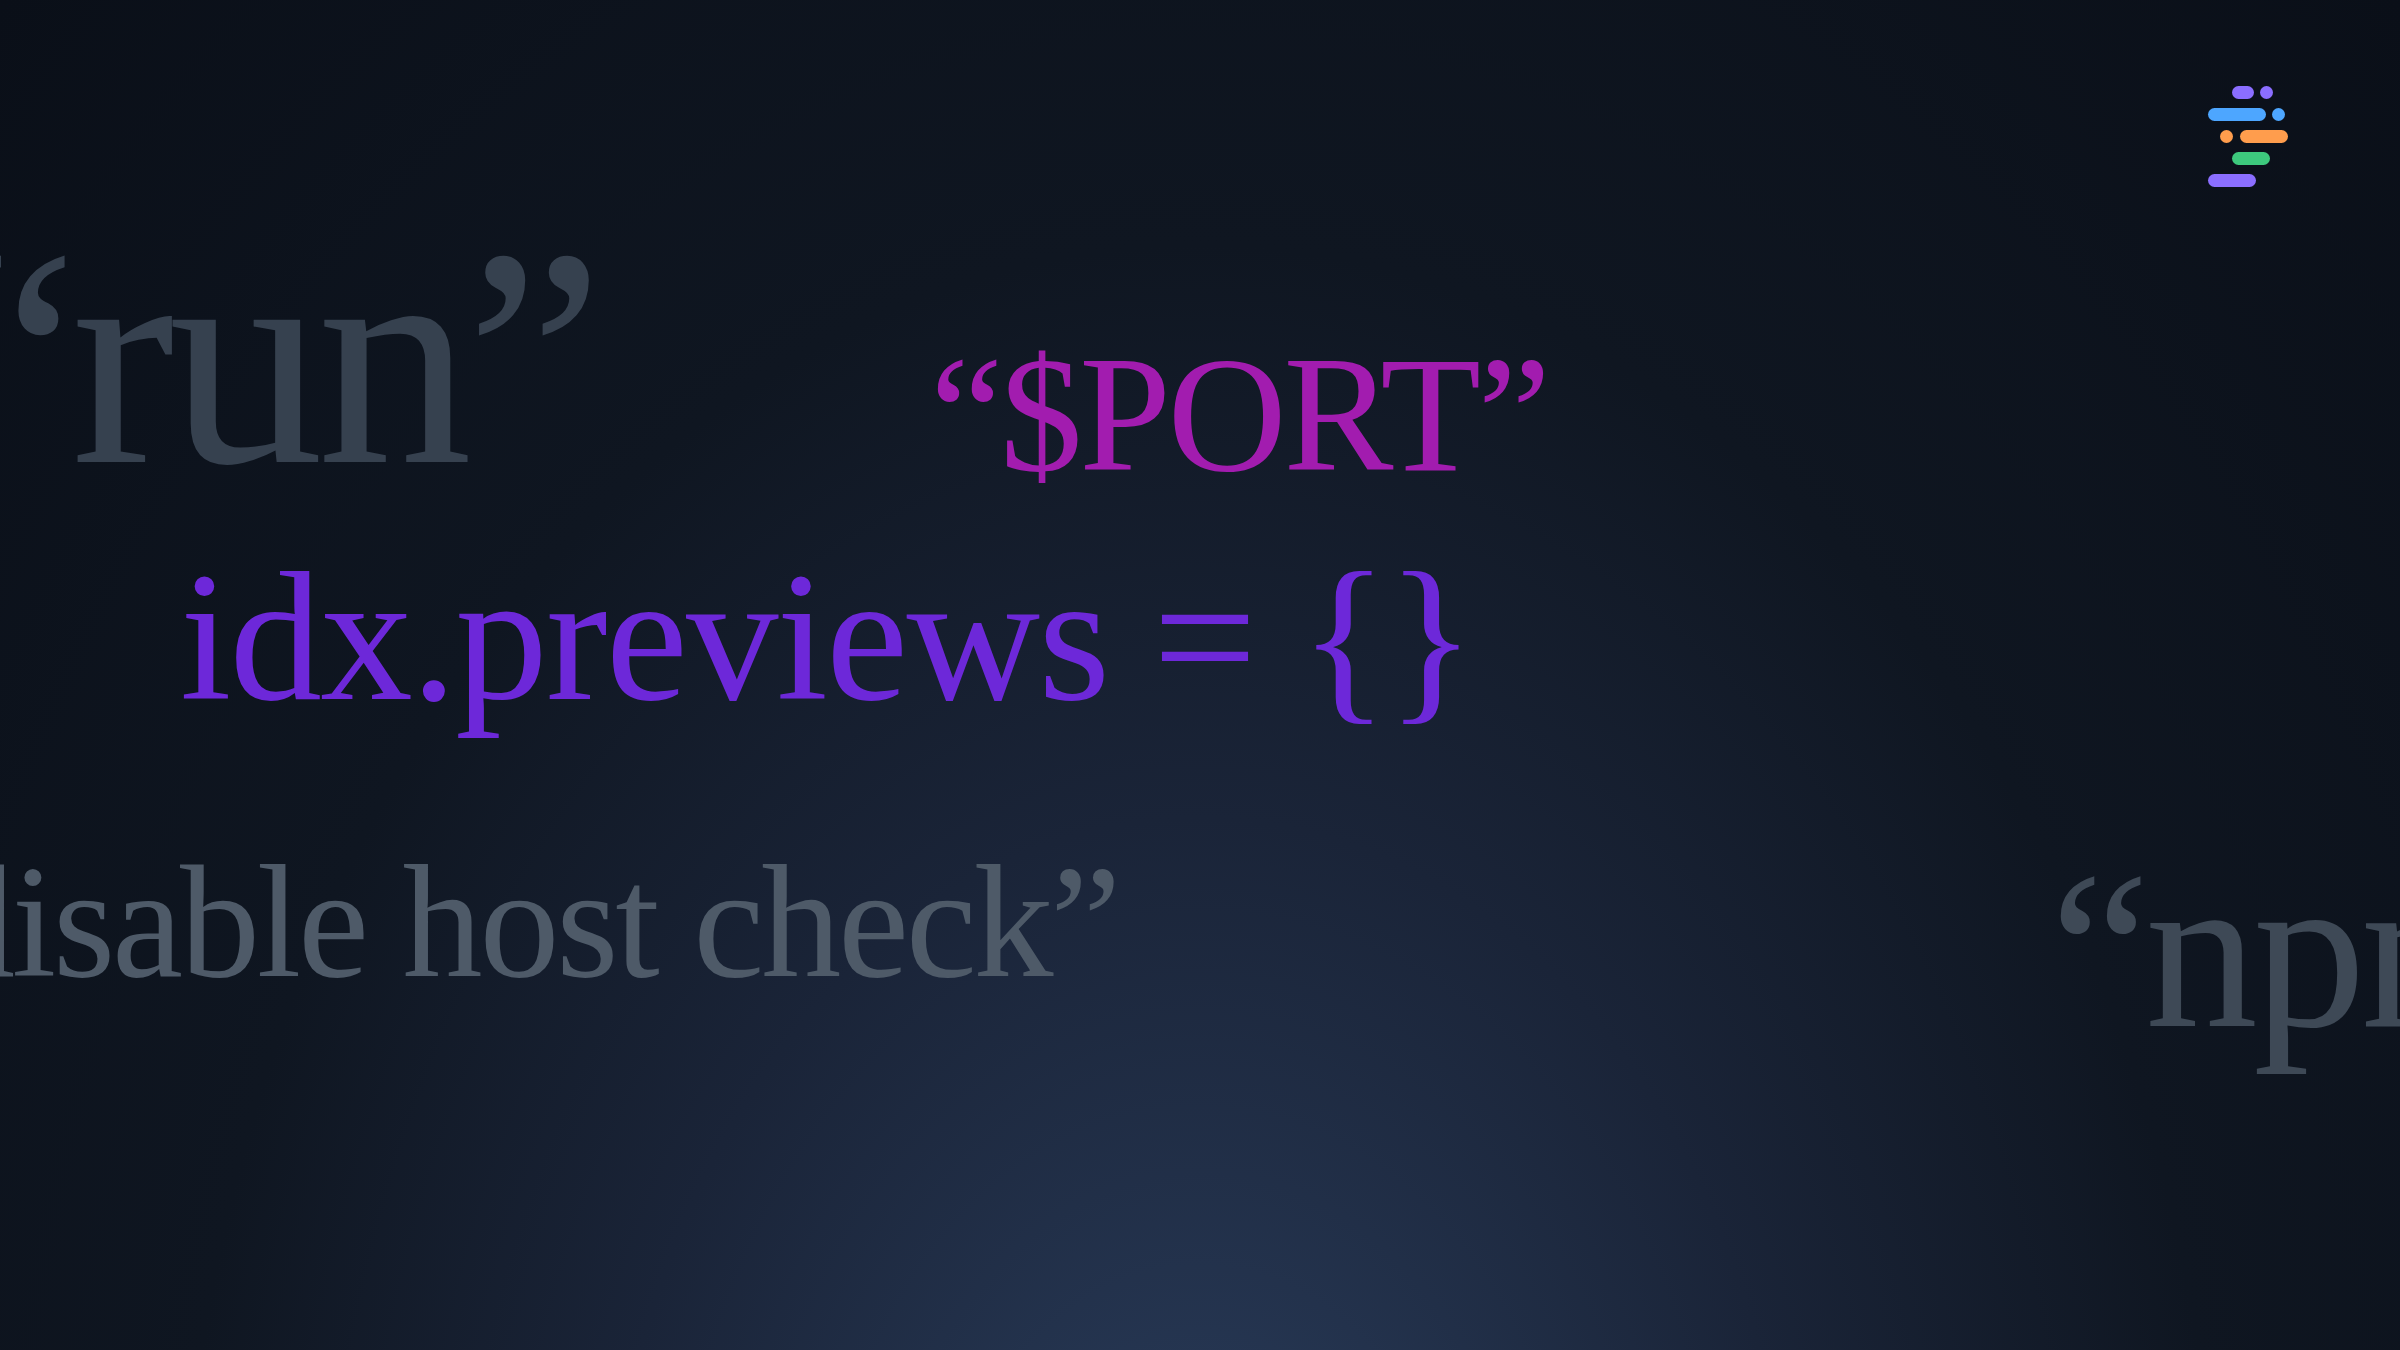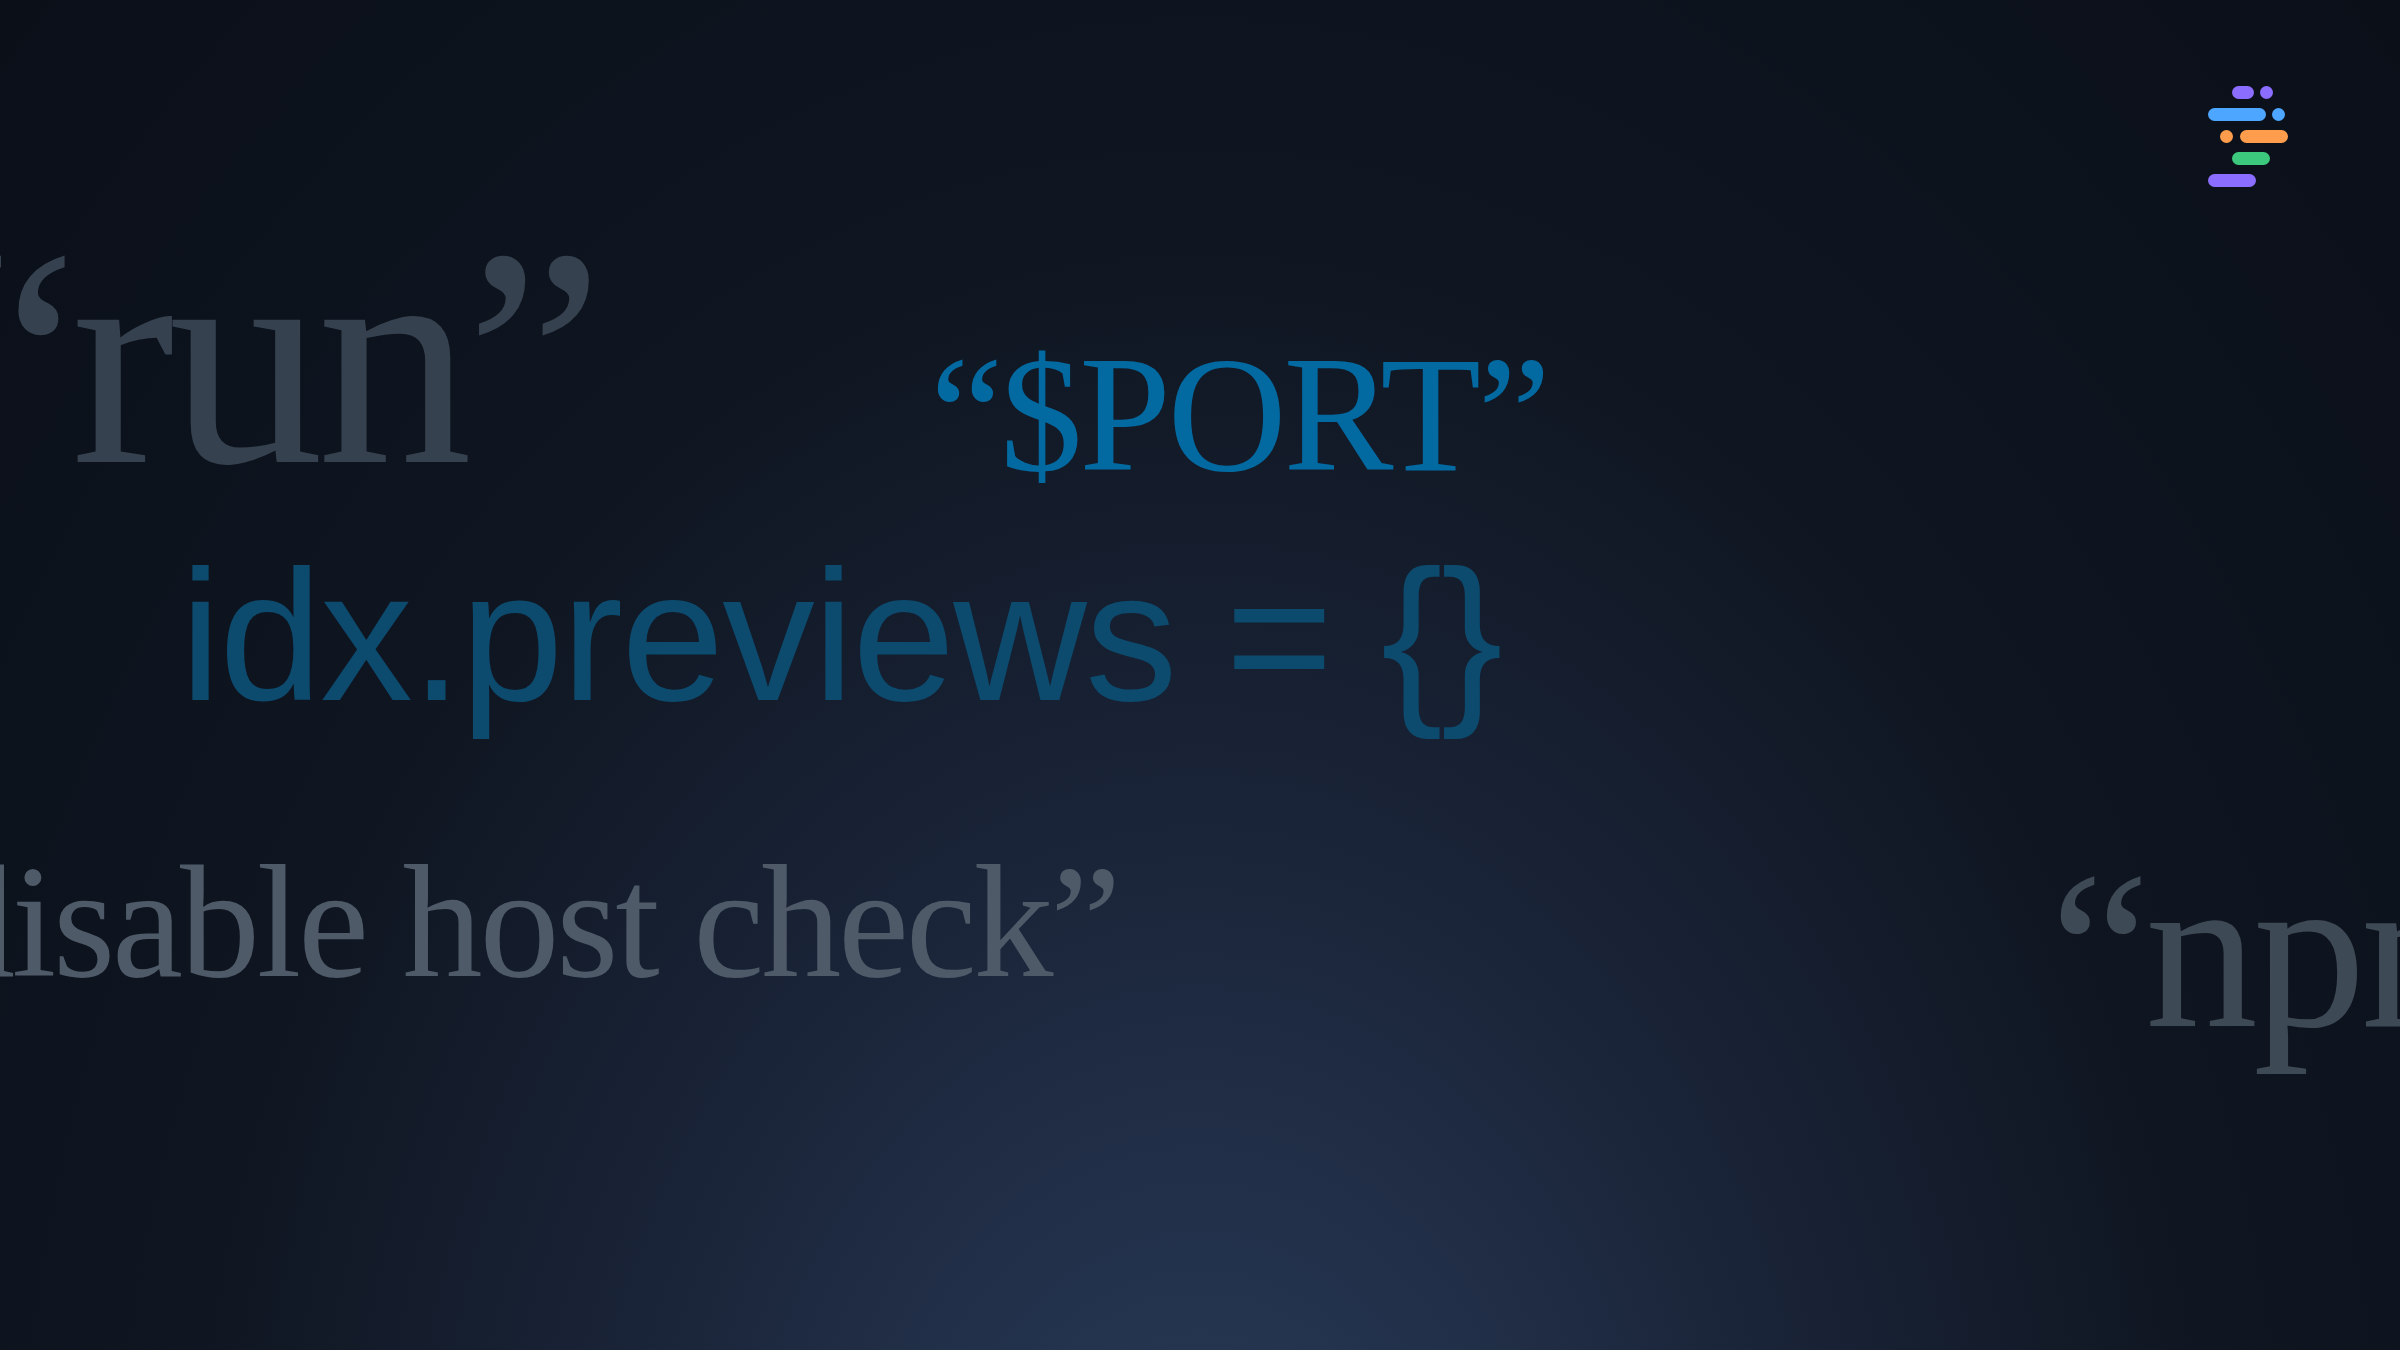--- a/index.html
+++ b/index.html
@@ -33,41 +33,41 @@
     .bg-run {
       top: 180px;
       left: -60px;
       font-size: 310px;
       color: #36414f;
     }
     .bg-port {
       top: 320px;
       left: 930px;
       font-size: 165px;
-      color: #0369a1;
+      color: #a21caf;
     }
     .bg-disable {
       top: 830px;
       left: -65px;
       font-size: 160px;
       color: #4e5a68;
     }
     .bg-npm {
       top: 820px;
       left: 2050px;
       font-size: 225px;
       color: #3e4956;
     }
     .main-code {
       position: absolute;
       top: 530px;
       left: 180px;
       font-size: 185px;
-      color: #0c4a6e;
-      font-family: Liberation Sans, sans-serif;
+      color: #6d28d9;
+      font-family: Liberation Serif, serif;
       font-weight: 400;
       letter-spacing: -0.01em;
       white-space: nowrap;
     }
     .curly-quote {
       font-family: Georgia, 'Times New Roman', serif;
     }
   </style>
 </head>
 <body>

